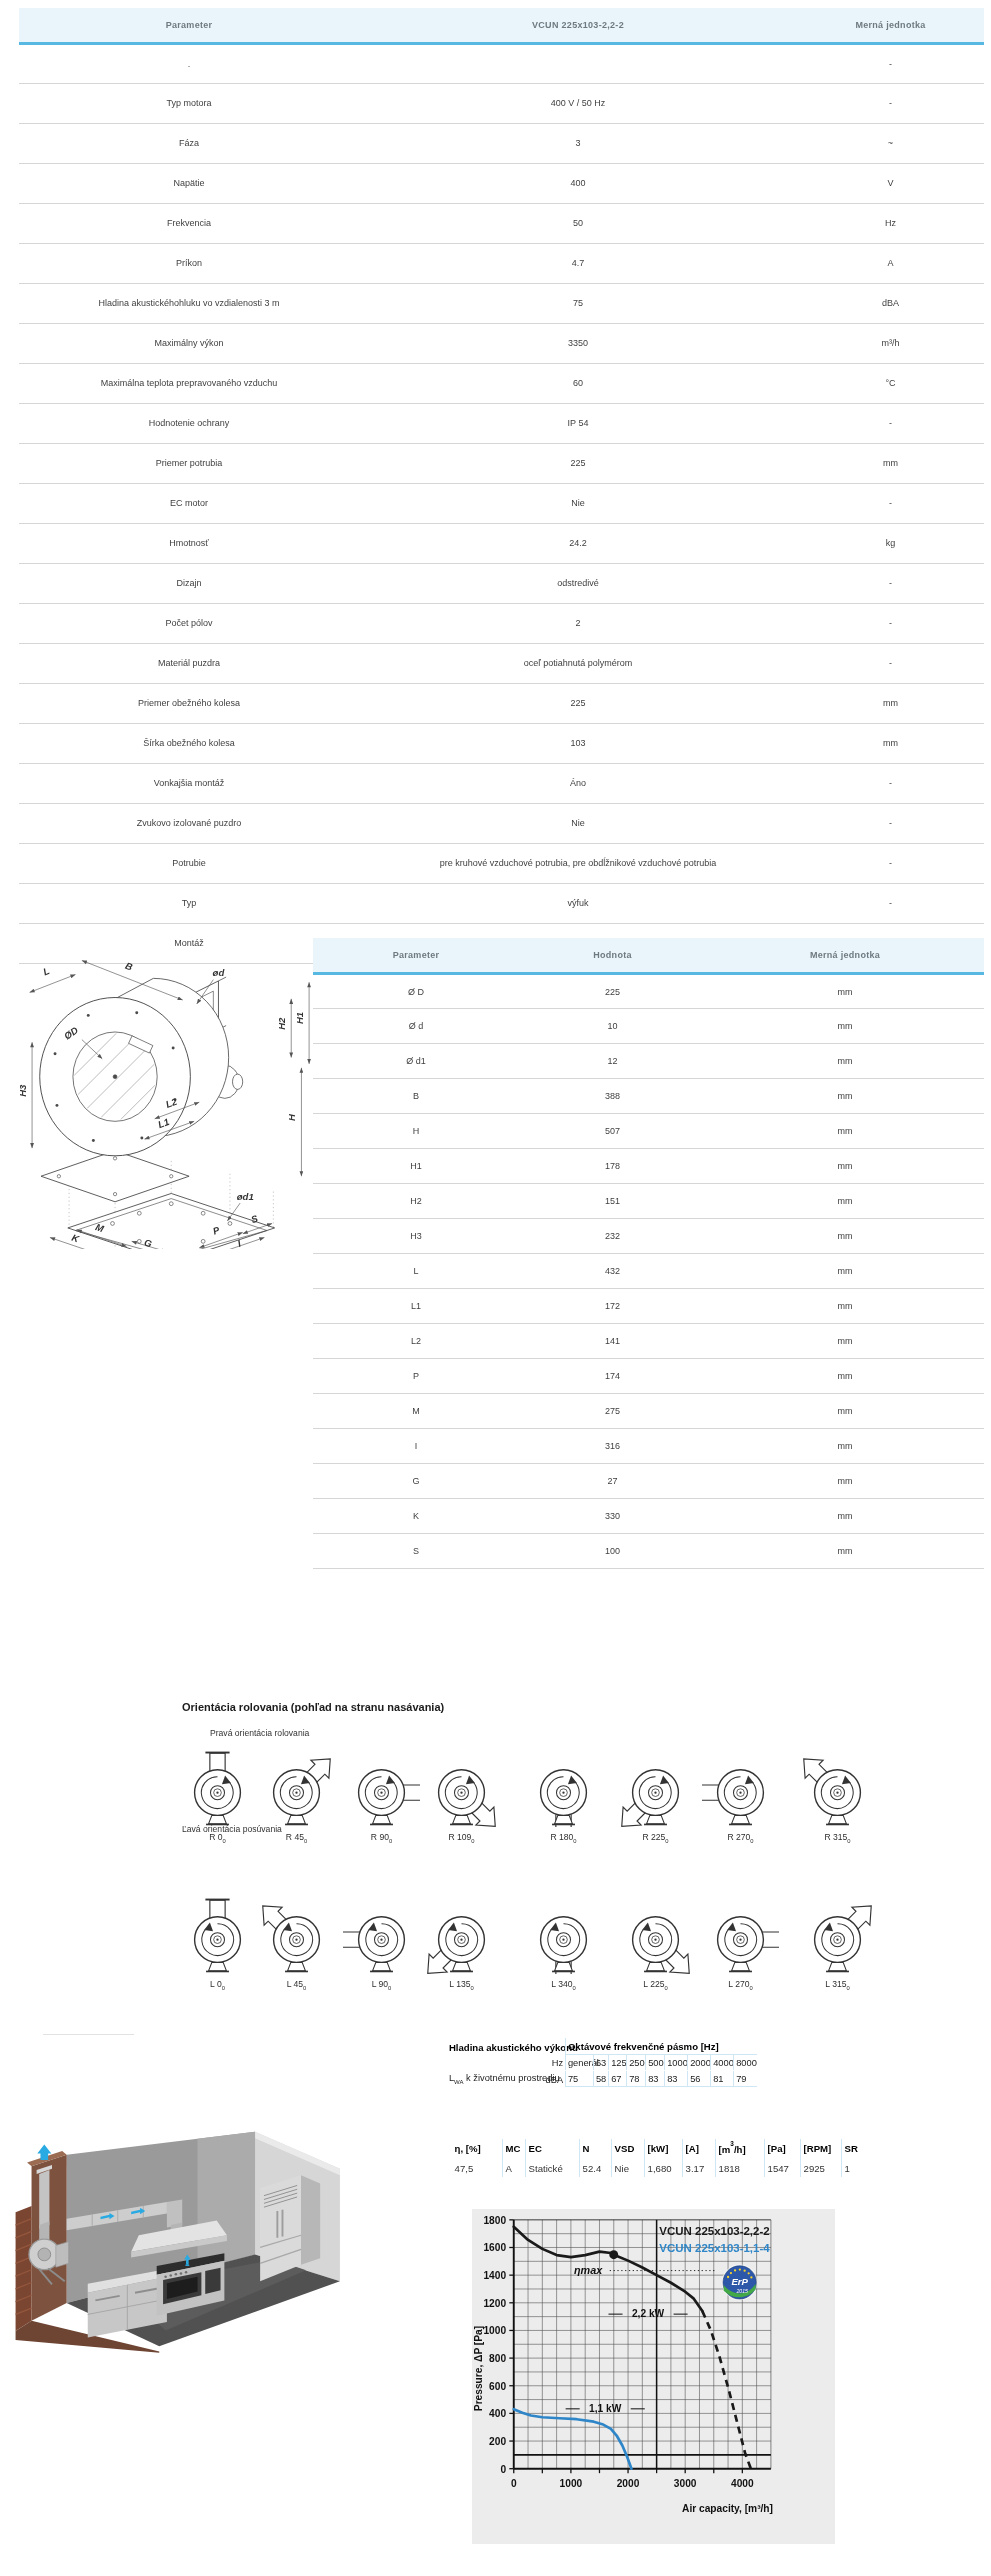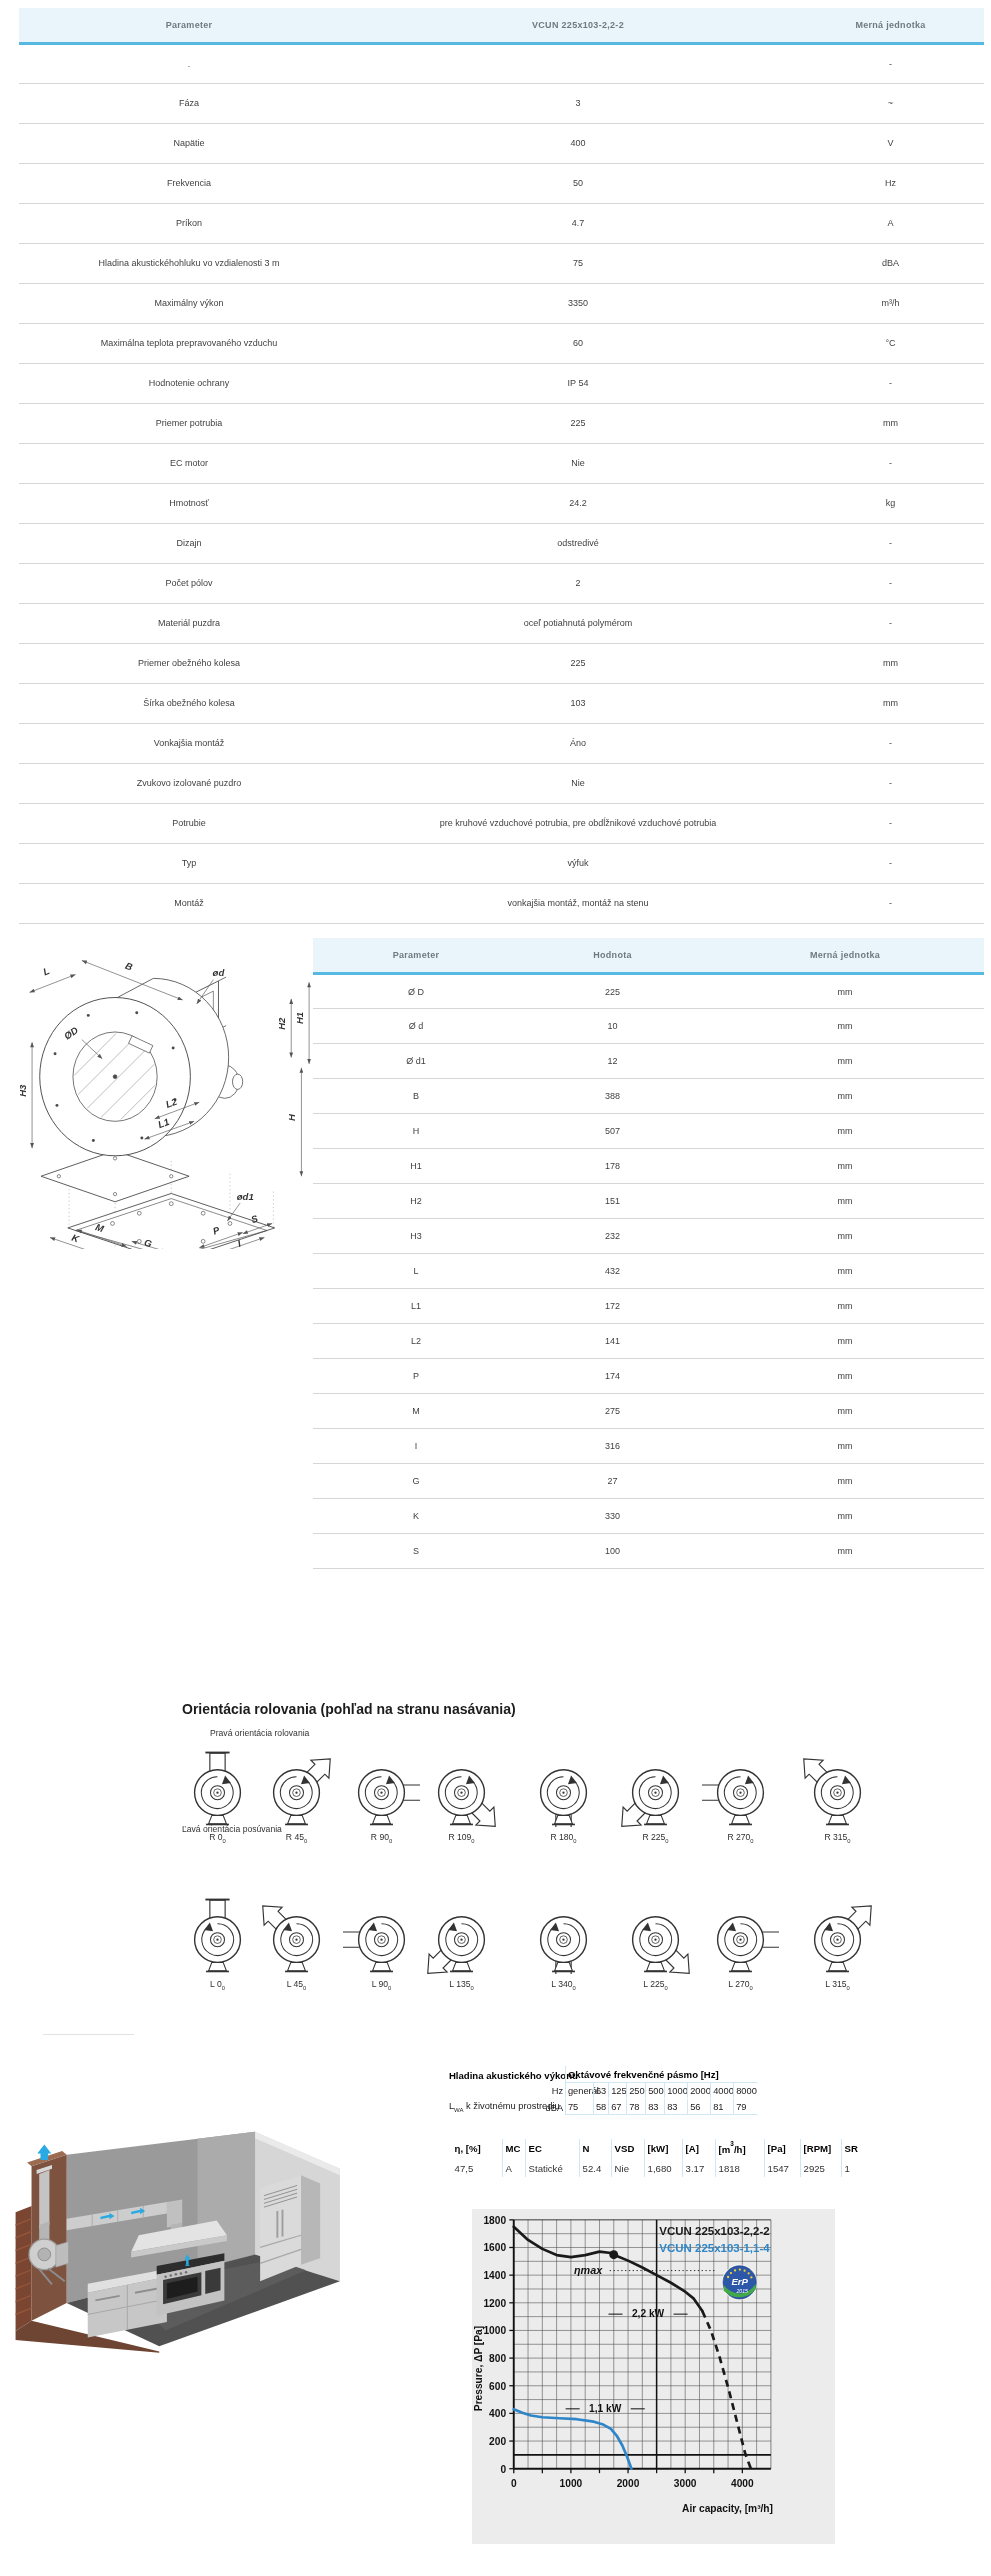--- a/index.html
+++ b/index.html
@@ -8,21 +8,21 @@
   .abs{position:absolute;}
   
   table.spec{border-collapse:collapse;table-layout:fixed;}
   table.spec th{background:#e9f5fb;color:#6e7a80;font-size:9px;font-weight:bold;
        letter-spacing:0.3px;border-bottom:3.2px solid #57b8e1;height:32px;text-align:center;}
   table.spec td{border-bottom:0.6px solid #d6d6d6;text-align:center;font-size:9px;color:#3f3f3f;
        padding:0 5.1px;overflow:hidden;}
   table.spec tr.r1{height:40px;}
   table.spec tr.r2{height:35px;}
   
-  .ori-title{font-weight:bold;font-size:14px;color:#1c1c1c;}
+  .ori-title{font-weight:bold;font-size:11px;color:#1c1c1c;}
   .ori-sub{font-size:8.6px;color:#333;}
   .fanblock{position:absolute;width:79px;text-align:center;}
   .fanlabel{font-size:8.6px;color:#2e2e2e;margin-top:2.6px;}
   .fanlabel sub{font-size:5.8px;}
   
   .ac{display:grid;grid-template-columns:96px 22px 28px 15.3px 18px 19px 19px 23px 23px 23px 24px;
       align-items:end;}
   .ac div{font-size:9.3px;color:#222;padding:2.6px 1.9px;}
   .ac .h{font-weight:bold;color:#000;font-size:9.6px;white-space:nowrap;}
   .ac .bl{border-left:0.6px solid #cfe6f4;}
@@ -56,20 +56,25 @@
         <tr>
           <th>Parameter</th>
           <th>VCUN 225x103-2,2-2</th>
           <th>Merná jednotka</th>
         </tr>
       </thead>
       <tbody id="spec-body">
           <tr class="r1">
             <td>.</td>
             <td></td>
+            <td>-</td>
+          </tr>
+          <tr class="r1">
+            <td>Typ motora</td>
+            <td>400 V / 50 Hz</td>
             <td>-</td>
           </tr>
           <tr class="r1">
             <td>Fáza</td>
             <td>3</td>
             <td>~</td>
           </tr>
           <tr class="r1">
             <td>Napätie</td>
             <td>400</td>
@@ -677,21 +682,21 @@
       <path d="M-9,36 L9,36 L14,49 L-14,49 Z" fill="#fff" stroke="#333" stroke-width="1.6"></path>
       <path d="M-18,50 H18" stroke="#333" stroke-width="2.6" fill="none"></path>
     </g>
         </svg><div class="fanlabel"><span>L 315</span><sub>0</sub></div></div>
     </div>
 
   <div class="abs divider" style="left:43px;top:2034px;width:91px;"></div>
 
   <div class="abs ac" style="left:447px;top:2038px;">
     <div class="h" style="grid-column:1/3;">Hladina akustického výkonu</div>
-    <div class="h bl bb" style="grid-column:3/12;margin-top:28px;">Oktávové frekvenčné pásmo [Hz]</div>
+    <div class="h bl bb" style="grid-column:3/12;">Oktávové frekvenčné pásmo [Hz]</div>
     <div></div>
     <div style="text-align:right;">Hz</div>
     <div id="ac-r1" style="display:contents;"><div class="bl ">generál</div><div class="bl ">63</div><div class="bl ">125</div><div class="bl ">250</div><div class="bl ">500</div><div class="bl ">1000</div><div class="bl ">2000</div><div class="bl ">4000</div><div class="bl ">8000</div></div>
     <div style="white-space:nowrap;">
       <span>L</span><sub>WA</sub>
       <span>k životnému prostrediu</span>
     </div>
     <div style="text-align:right;">dBA</div>
     <div id="ac-r2" style="display:contents;"><div class="bl bb">75</div><div class="bl bb">58</div><div class="bl bb">67</div><div class="bl bb">78</div><div class="bl bb">83</div><div class="bl bb">83</div><div class="bl bb">56</div><div class="bl bb">81</div><div class="bl bb">79</div></div>
   </div>

